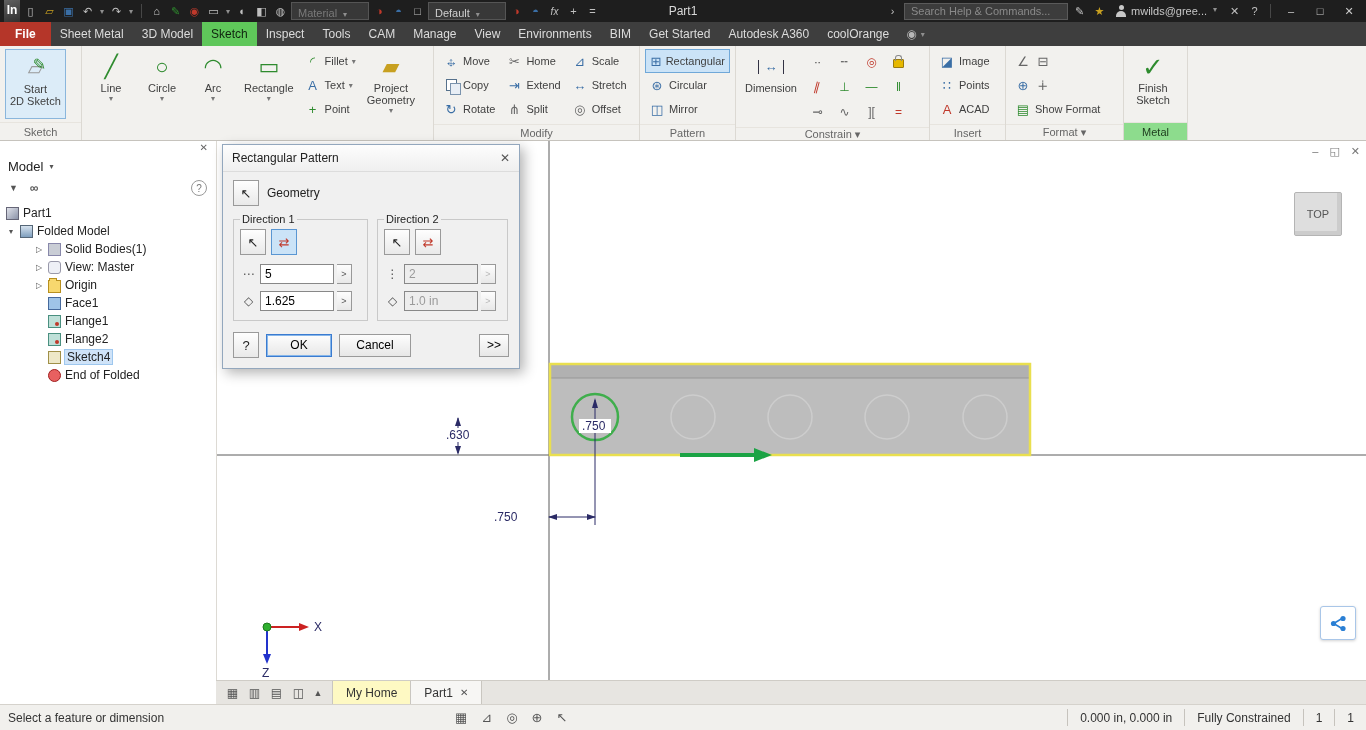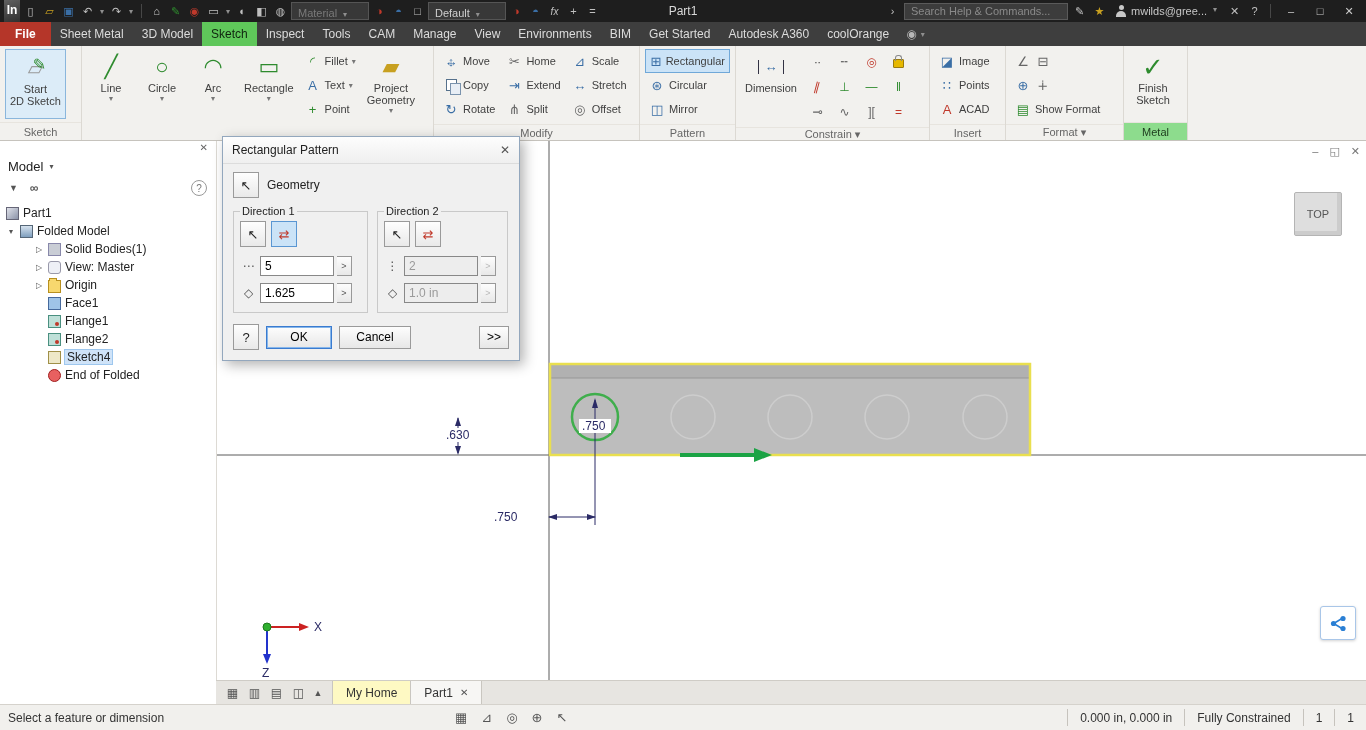--- a/index.html
+++ b/index.html
@@ -101,21 +101,21 @@
   .canvas{position:absolute;left:216px;top:140px;width:1150px;height:540px;background:#fff;overflow:hidden;z-index:10}
   .canvas svg.sk{position:absolute;inset:0}
   .sk text{font-family:"Liberation Sans","DejaVu Sans",sans-serif;font-size:12px;fill:#2b2b66}
   .doc-ctrl{position:absolute;top:5px;right:6px;display:flex;gap:11px;color:#777;font-size:11px}
   .viewcube{position:absolute;top:52px;right:24px;width:46px;height:42px;background:#dedede;border:1px solid #b4b4b4;
             border-radius:2px;display:flex;align-items:center;justify-content:center;font-size:11px;color:#555;
             box-shadow:inset -4px -4px 0 #cccccc}
   .share-btn{position:absolute;right:10px;bottom:40px;width:34px;height:32px;background:#fff;border:1px solid #a9c6e8;
              border-radius:3px;display:flex;align-items:center;justify-content:center;box-shadow:0 1px 3px rgba(0,0,0,.18)}
   
-  .dialog{position:absolute;left:222px;top:136px;width:296px;background:#f0f0f0;border:1px solid #93a7bd;
+  .dialog{position:absolute;left:222px;top:144px;width:296px;background:#f0f0f0;border:1px solid #93a7bd;
           box-shadow:4px 4px 12px rgba(0,0,0,.3);z-index:50;font-size:12px;color:#222}
   .dlg-titlebar{height:26px;display:flex;align-items:center;padding:0 9px;background:linear-gradient(#fdfdfd,#efefef);
                 border-bottom:1px solid #dcdcdc}
   .dlg-close{margin-left:auto;color:#555;font-size:12px}
   .dlg-body{padding:8px 10px 10px}
   .row{display:flex;align-items:center}
   .pickbtn{width:26px;height:26px;display:flex;align-items:center;justify-content:center;
            background:linear-gradient(#fefefe,#e9e9e9);border:1px solid #9a9a9a;font-size:13px;color:#222;padding:0}
   .pickbtn.active{background:#cbe3f7;border-color:#5a96d2}
   .geom-row{gap:8px;margin-bottom:7px}

